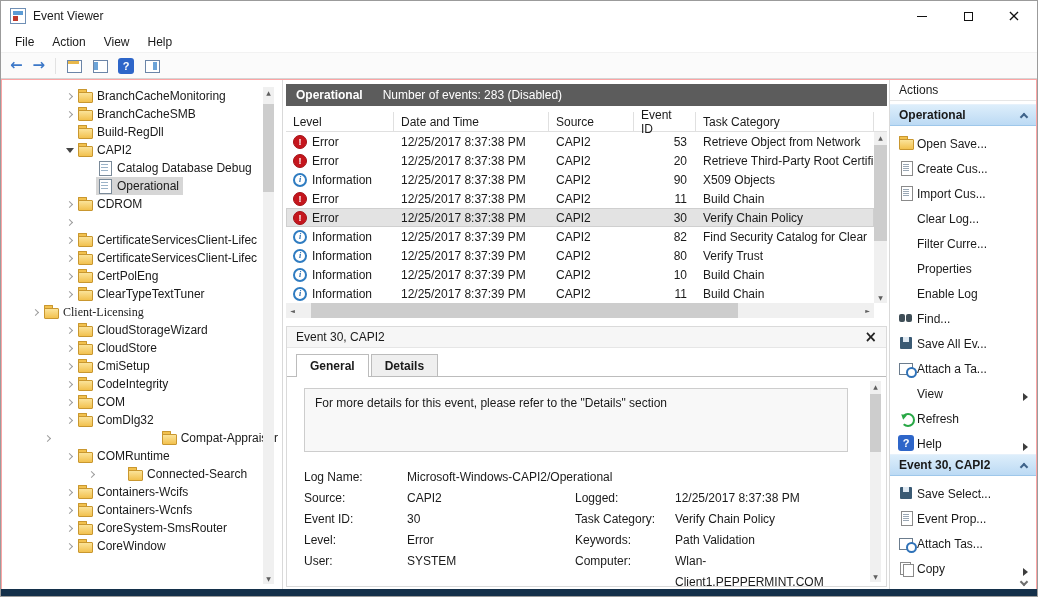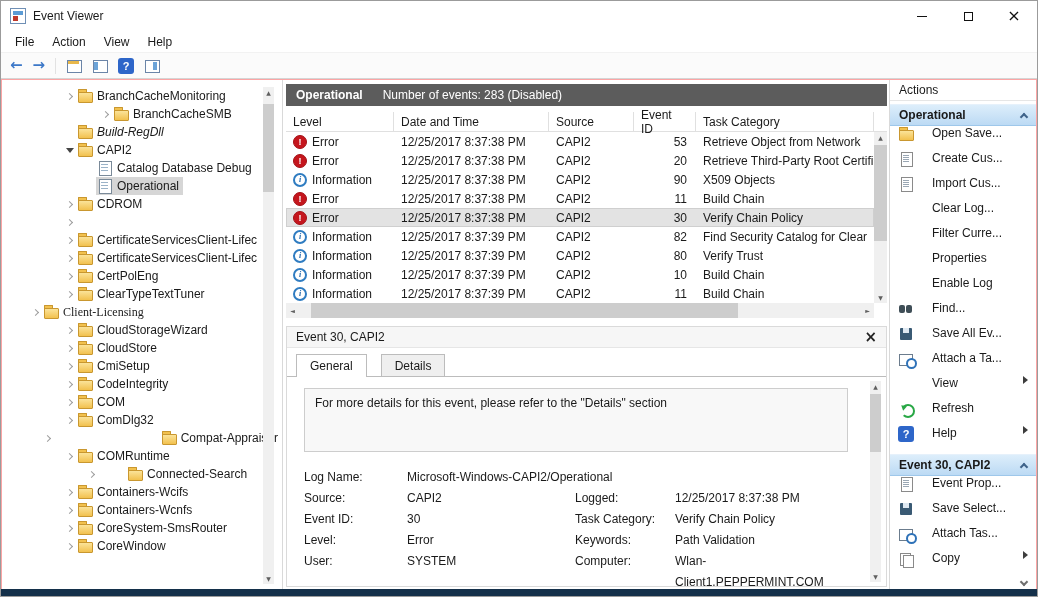--- a/index.html
+++ b/index.html
@@ -95,35 +95,35 @@
   .table-sb{right:0;top:20px;bottom:15px;width:13px;}
   .hsb{height:15px;background:#f0f0f0;display:flex;align-items:center;margin-right:13px;}
   .sb-btn-h{width:13px;height:15px;display:flex;align-items:center;justify-content:center;font-size:6px;color:#5f5f5f;font-family:"DejaVu Sans",sans-serif;flex:none;}
   .hsb-track{flex:1;position:relative;height:15px;}
   .hsb-thumb{position:absolute;top:0;bottom:0;left:12px;width:76%;background:#cdcdcd;}
 
   
   .detail-pane{margin-top:8px;margin-bottom:2px;border:1px solid #dadada;flex:1;display:flex;flex-direction:column;min-height:0;background:#fff;}
   .detail-header{height:21px;background:#f6f6f6;display:flex;align-items:center;padding:0 9px;border-bottom:1px solid #e6e6e6;flex:none;}
   .detail-close{margin-left:auto;font-size:15px;color:#222;line-height:1;font-family:"DejaVu Sans",sans-serif;font-weight:bold;}
-  .tabs{display:flex;gap:14px;padding:6px 0 0 9px;position:relative;z-index:2;flex:none;}
+  .tabs{display:flex;gap:2px;padding:6px 0 0 9px;position:relative;z-index:2;flex:none;font-weight:bold;}
   .tab{padding:4px 13px 3px;border:1px solid #bcbcbc;border-bottom:none;background:#efefef;}
   .tab.active{background:#fff;padding-bottom:4px;margin-bottom:-1px;}
   .detail-content{flex:1;border-top:1px solid #bcbcbc;position:relative;padding:11px 38px 0 17px;min-height:0;overflow:hidden;}
   .msg-box{border:1px solid #cdcdcd;background:#f8f8f8;height:64px;padding:7px 10px;margin-bottom:15px;overflow:hidden;}
   .fields{display:grid;grid-template-columns:103px 168px 100px 1fr;line-height:21px;}
   .span3{grid-column:2 / span 3;}
   .detail-sb{right:5px;top:4px;bottom:4px;}
 
   
   .actions-pane{width:147px;flex:none;border-left:1px solid #d9d9d9;position:relative;overflow:hidden;background:#fff;}
   .actions-title{height:21px;display:flex;align-items:center;padding:0 9px;border-bottom:1px solid #e6e6e6;}
   .act-header{height:22px;margin-top:3px;background:linear-gradient(#ddeefb,#bcdaf4);border-top:1px solid #e6f1fb;border-bottom:1px solid #9ec7ea;display:flex;align-items:center;padding:0 9px;font-weight:bold;}
   .chev-up{margin-left:auto;width:6px;height:6px;border-left:2px solid #3f638a;border-top:2px solid #3f638a;transform:rotate(45deg);margin-top:3px;}
-  .act-item{height:25px;display:flex;align-items:flex-start;gap:18px;padding:0 8px;}
+  .act-item{height:25px;display:flex;align-items:flex-end;gap:3px;padding:0 8px;}
   .act-label{white-space:nowrap;overflow:hidden;}
   .submenu-arrow{margin-left:auto;width:0;height:0;border-top:4px solid transparent;border-bottom:4px solid transparent;border-left:5px solid #3d3d3d;}
   .act-more{position:absolute;bottom:4px;right:9px;width:6px;height:6px;border-right:2px solid #6f6f6f;border-bottom:2px solid #6f6f6f;transform:rotate(45deg);}
 
   .bottom-strip{position:absolute;left:0;right:0;bottom:0;height:7px;background:#14304a;}
 </style>
 </head>
 <body>
 
 <div class="window">
@@ -170,30 +170,30 @@
       <div class="tree">
           <div class="tree-row" style="padding-left: 62px;">
             <span class="tree-exp">
               <span class="exp-closed"></span>
             </span>
             <span class="tree-node">
               <span class="ico ico-folder"></span>
               <span class="tree-label">BranchCacheMonitoring</span>
             </span>
           </div>
-          <div class="tree-row" style="padding-left: 62px; margin-left: 36px;">
+          <div class="tree-row" style="padding-left: 62px;">
             <span class="tree-exp">
               <span class="exp-closed"></span>
             </span>
             <span class="tree-node">
               <span class="ico ico-folder"></span>
               <span class="tree-label">BranchCacheSMB</span>
             </span>
           </div>
-          <div class="tree-row" style="padding-left: 62px; font-style: italic;">
+          <div class="tree-row" style="padding-left: 62px;">
             <span class="tree-exp"></span>
             <span class="tree-node">
               <span class="ico ico-folder"></span>
               <span class="tree-label">Build-RegDll</span>
             </span>
           </div>
           <div class="tree-row" style="padding-left: 62px;">
             <span class="tree-exp">
               <span class="exp-open"></span>
             </span>
@@ -625,26 +625,26 @@
           <div class="act-item">
             <span class="ico ico-help"></span>
             <span class="act-label">Help</span>
             <span class="submenu-arrow"></span>
           </div>
           <div class="act-header">
             <span>Event 30, CAPI2</span>
             <span class="chev-up"></span>
           </div>
           <div class="act-item">
+            <span class="ico ico-save"></span>
+            <span class="act-label">Save Select...</span>
+          </div>
+          <div class="act-item">
             <span class="ico ico-doc"></span>
             <span class="act-label">Event Prop...</span>
-          </div>
-          <div class="act-item">
-            <span class="ico ico-save"></span>
-            <span class="act-label">Save Select...</span>
           </div>
           <div class="act-item">
             <span class="ico ico-task"></span>
             <span class="act-label">Attach Tas...</span>
           </div>
           <div class="act-item">
             <span class="ico ico-copy"></span>
             <span class="act-label">Copy</span>
             <span class="submenu-arrow"></span>
           </div>

